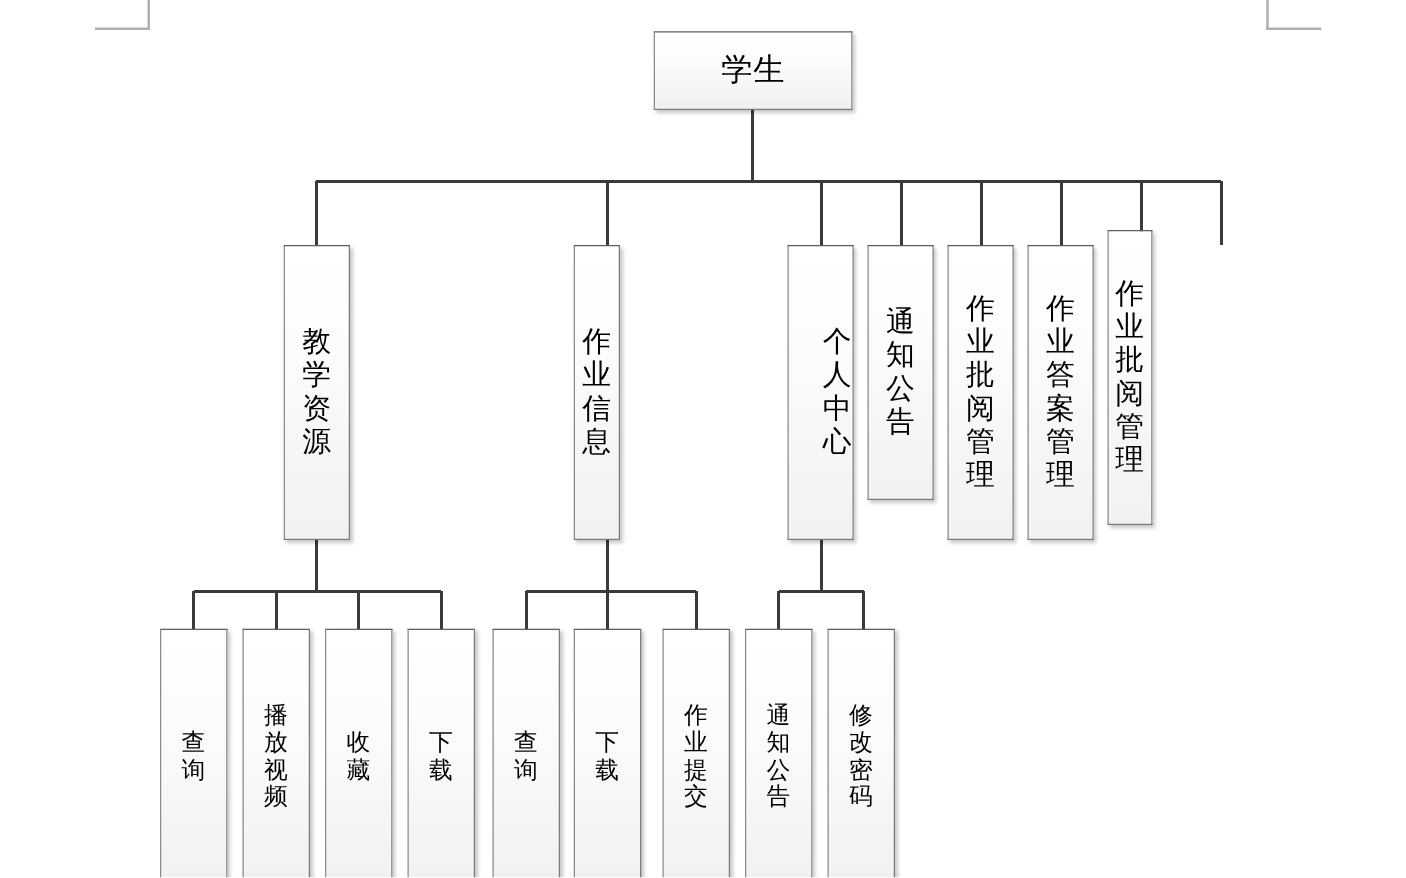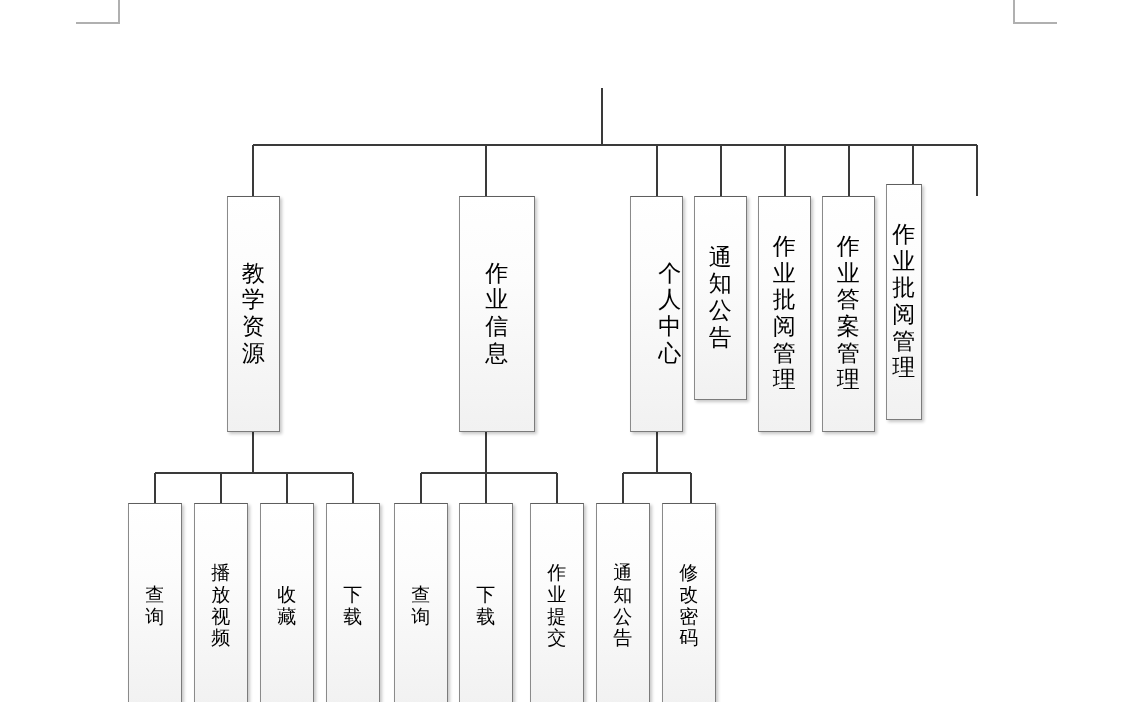--- a/index.html
+++ b/index.html
@@ -130,26 +130,29 @@
       <path d="M486,473 L486,503"></path>
       <path d="M557,473 L557,503"></path>
 
       <path d="M657,432 L657,473"></path>
       <path d="M623,473 L691,473"></path>
       <path d="M623,473 L623,503"></path>
       <path d="M691,473 L691,503"></path>
     </g>
   </svg>
 
+  <div class="node horiz" style="left:523px; top:25px; width:159px; height:63px;">
+    <span class="label">学生</span>
+  </div>
 
   <div class="node vert" style="left:227px; top:196px; width:53px; height:236px;">
     <span class="label">教学资源</span>
   </div>
 
-  <div class="node vert" style="left:459px; top:196px; width:76px; height:236px;">
+  <div class="node vert" style="left:459px; top:196px; width:37px; height:236px;">
     <span class="label">作业信息</span>
   </div>
 
   <div class="node vert" style="left:630px; top:196px; width:53px; height:236px;padding-left:27px;">
     <span class="label">个人中心</span>
   </div>
 
   <div class="node vert" style="left:694px; top:196px; width:53px; height:204px;">
     <span class="label">通知公告</span>
   </div>

